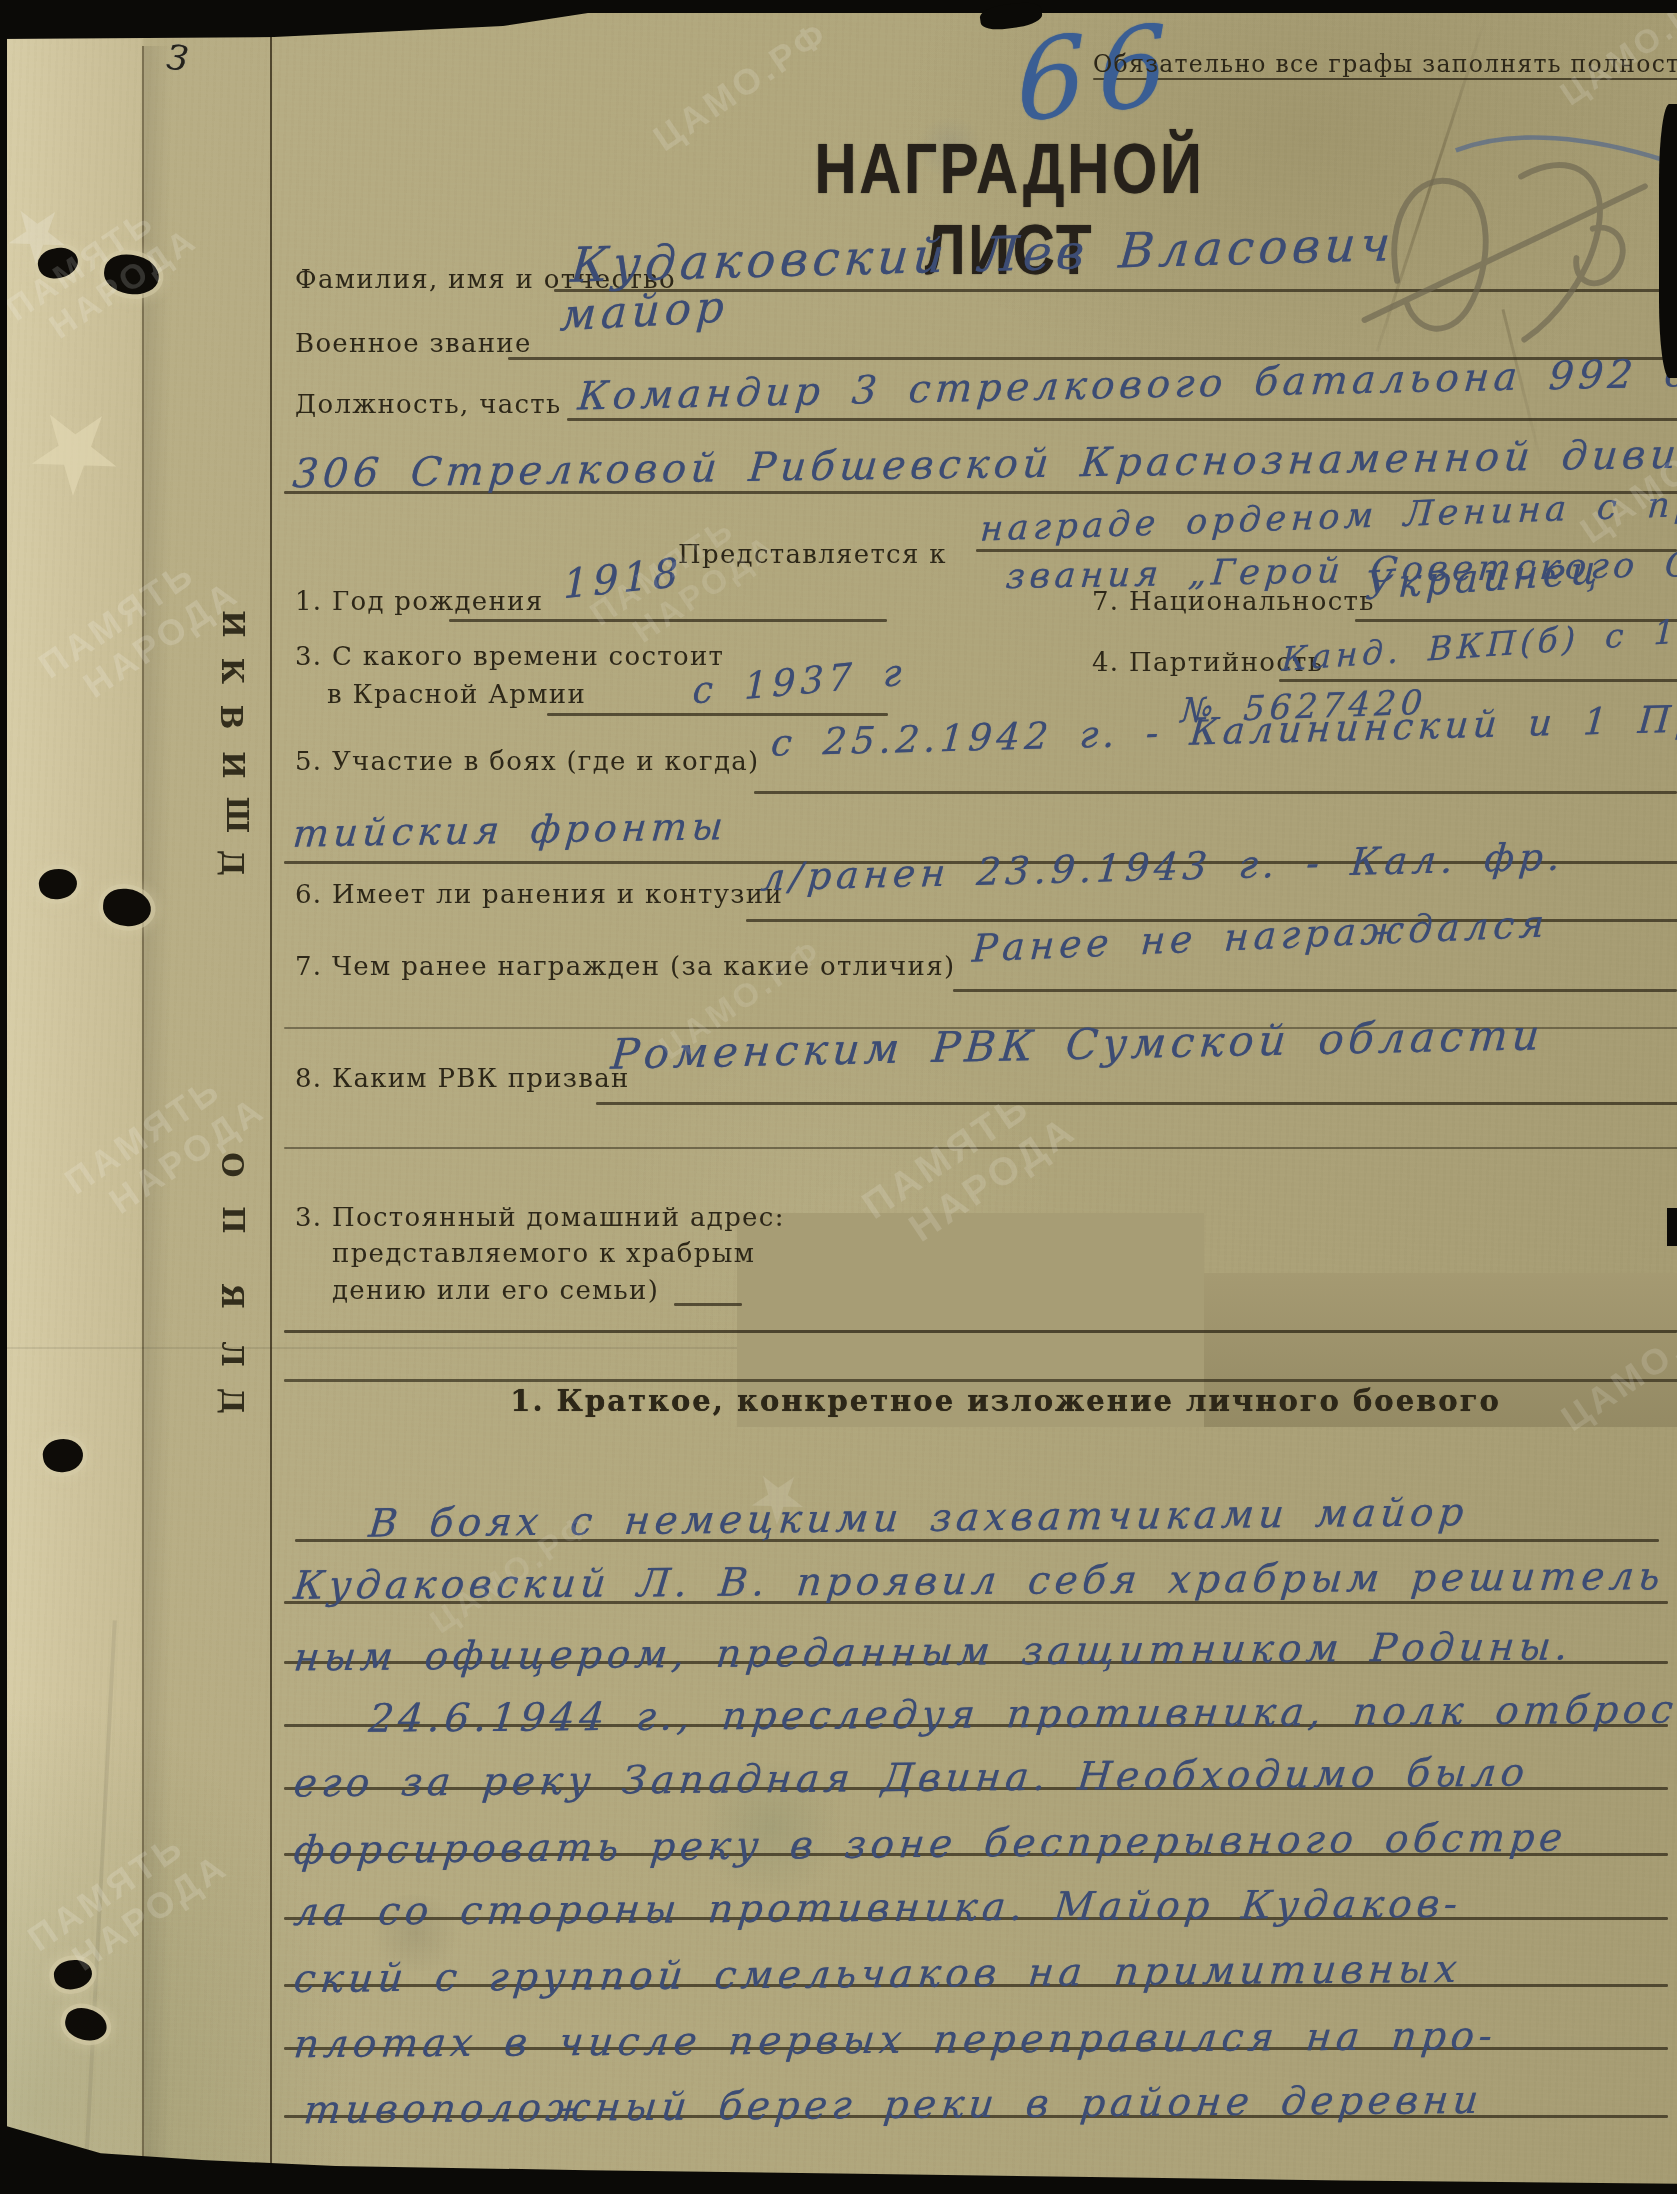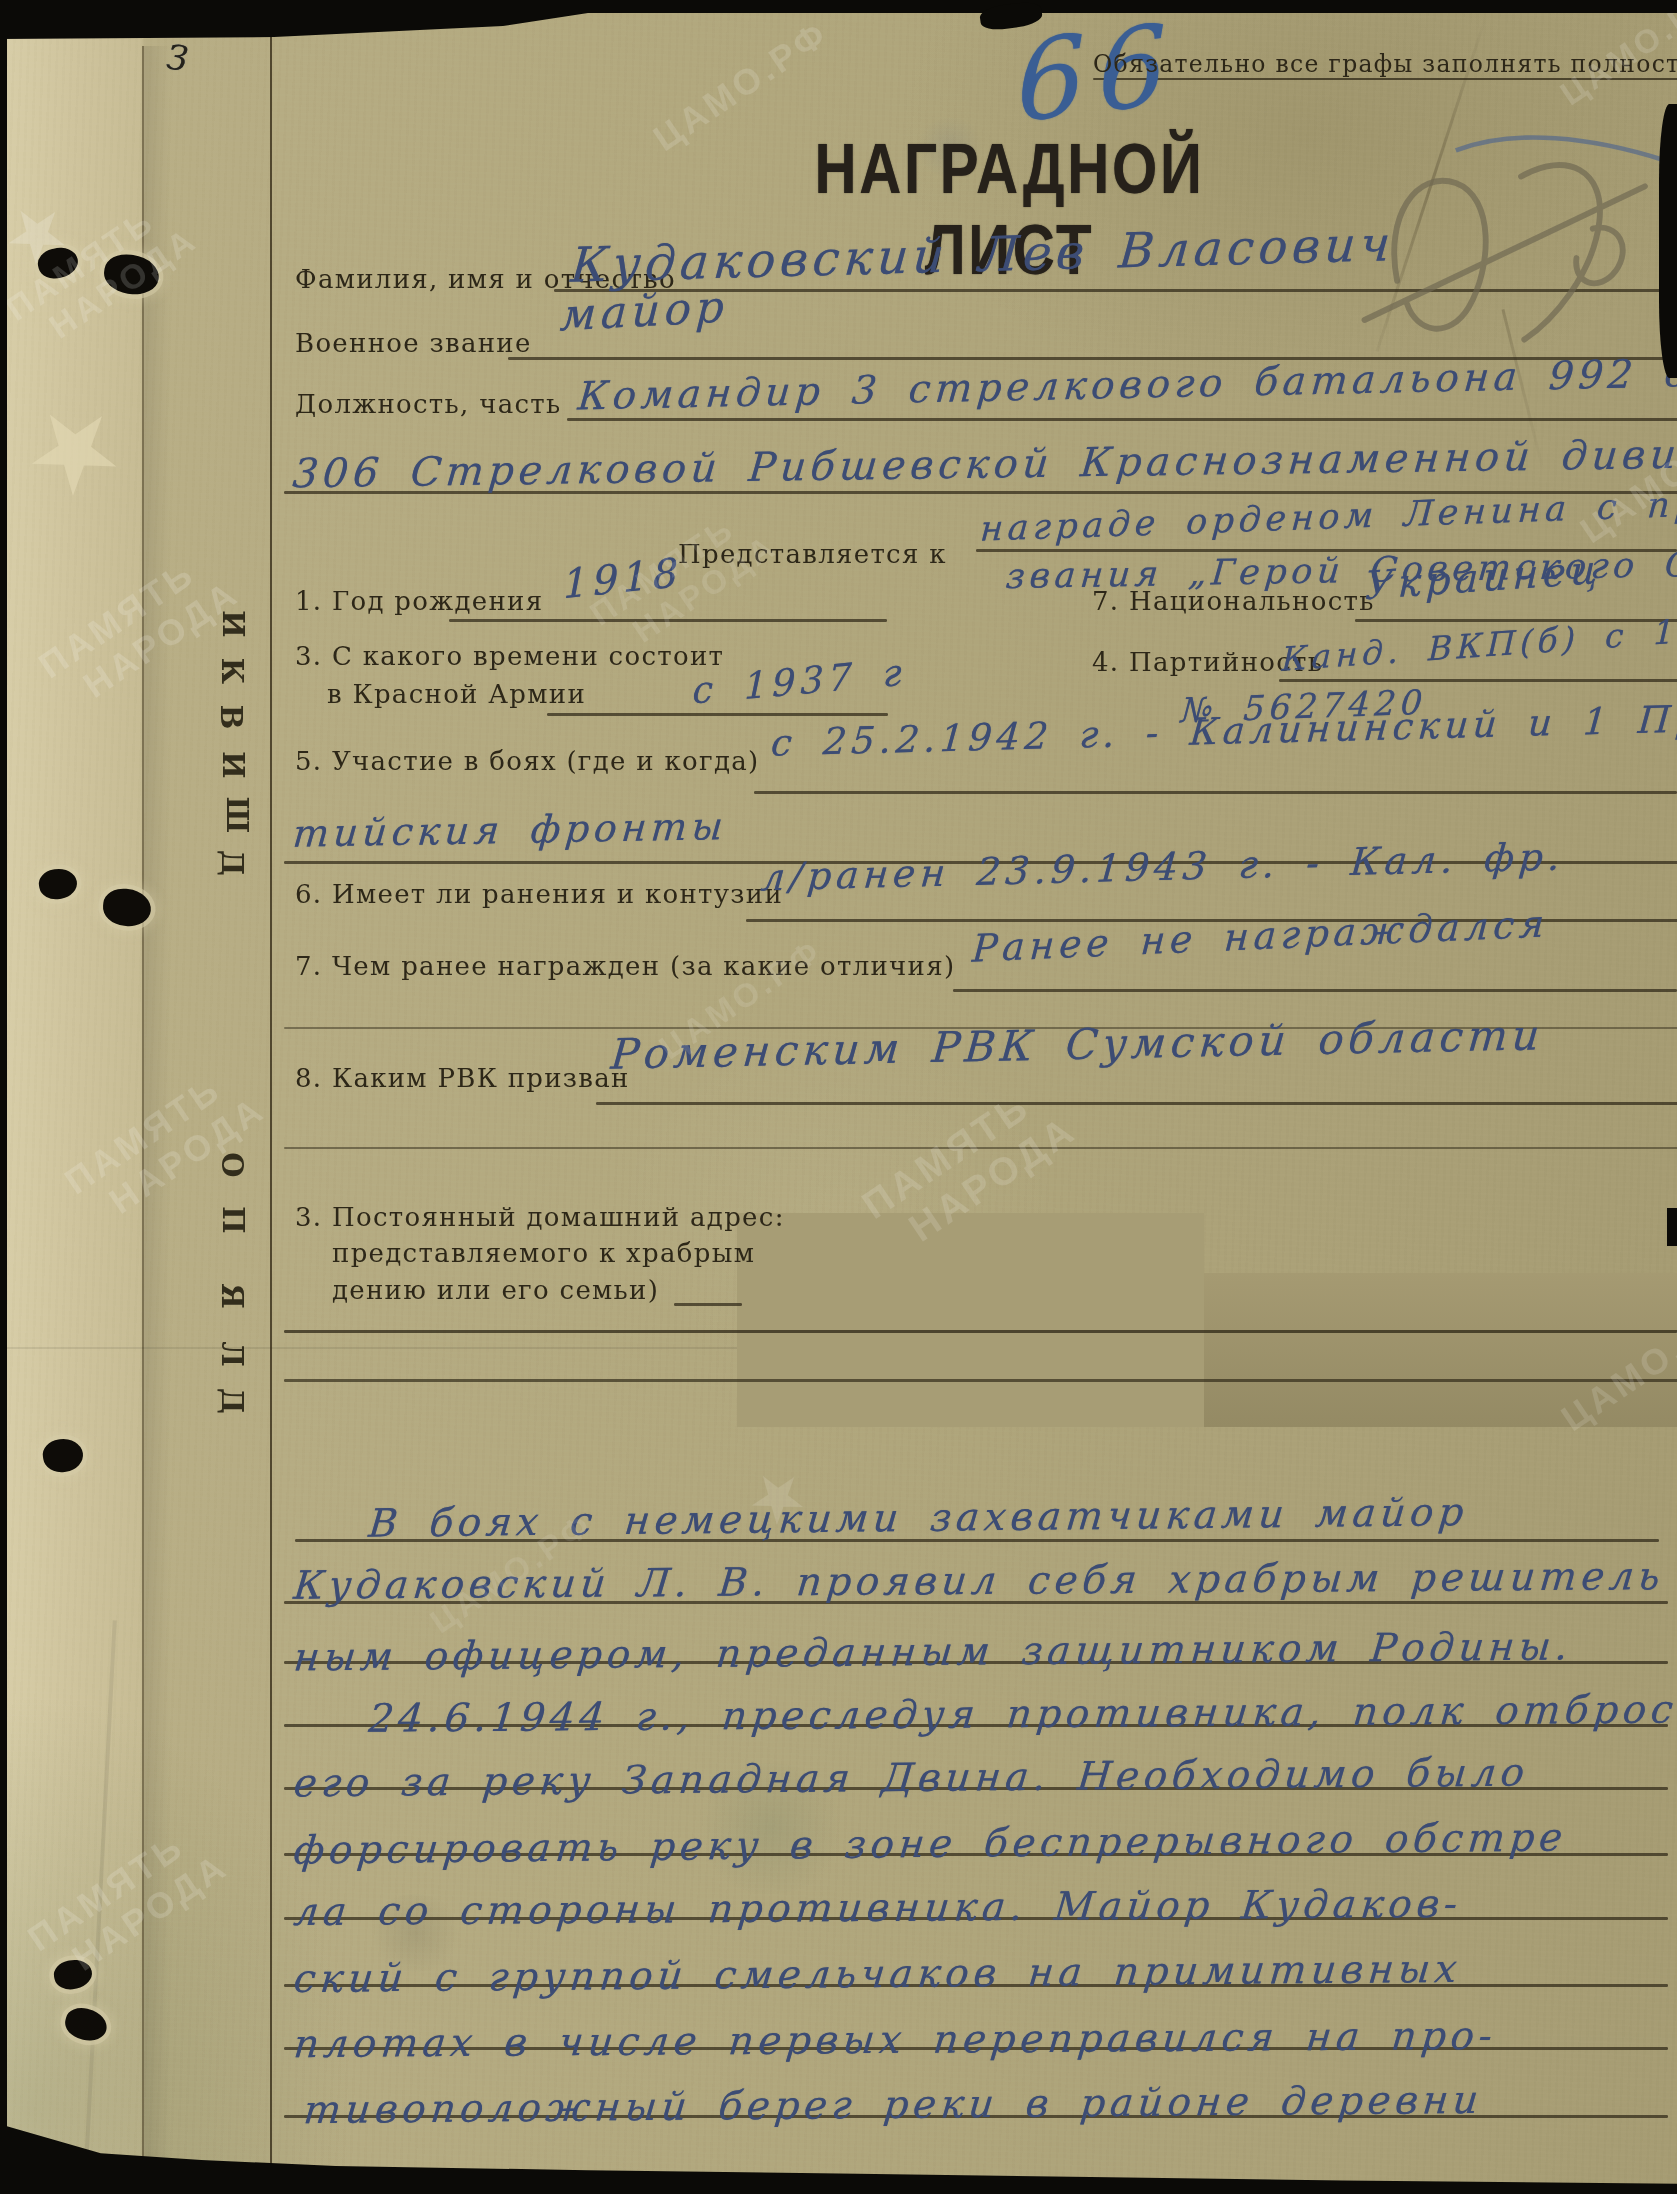--- a/index.html
+++ b/index.html
@@ -87,20 +87,23 @@
   <div class="hw" style="left:611px;top:1020px;font-size:42px;transform:rotate(-1.2deg) skewX(-6deg);">Роменским РВК Сумской области</div>
 
   <div class="pr" style="left:295px;top:1202px;font-size:26px;">3. Постоянный домашний адрес:</div>
   <div class="pr" style="left:332px;top:1238px;font-size:26px;">представляемого к храбрым</div>
   <div class="pr" style="left:332px;top:1275px;font-size:26px;">дению или его семьи)</div>
 
   <div class="redact" style="left:737px;top:1213px;width:467px;height:214px;background:#a79d75;"></div>
   <div class="redact" style="left:1204px;top:1273px;width:474px;height:154px;background:linear-gradient(180deg,#a59a72,#948a64);"></div>
   <div class="edge" style="left:1667px;top:1208px;width:10.4px;height:38px;"></div>
 
+  <div style="position:absolute;left:457px;top:1384px;width:1097px;text-align:center;z-index:7;">
+    <span class="pr" style="position:static;font-weight:bold;font-size:29px;letter-spacing:2px;text-shadow:0 0 0.7px #2d2718;">1. Краткое, конкретное изложение личного боевого</span>
+  </div>
 
   <div class="hw" style="left:369px;top:1495px;font-size:39px;transform:rotate(-.6deg) skewX(-6deg);">В боях с немецкими захватчиками майор</div>
   <div class="hw" style="left:294px;top:1558px;font-size:39px;transform:rotate(-.4deg) skewX(-6deg);">Кудаковский Л. В. проявил себя храбрым решитель</div>
   <div class="hw" style="left:294px;top:1629px;font-size:39px;transform:rotate(-.5deg) skewX(-6deg);">ным офицером, преданным защитником Родины.</div>
   <div class="hw" style="left:369px;top:1691px;font-size:39px;transform:rotate(-.4deg) skewX(-6deg);">24.6.1944 г., преследуя противника, полк отбросил</div>
   <div class="hw" style="left:294px;top:1755px;font-size:39px;transform:rotate(-.5deg) skewX(-6deg);">его за реку Западная Двина. Необходимо было</div>
   <div class="hw" style="left:294px;top:1821px;font-size:39px;transform:rotate(-.6deg) skewX(-6deg);">форсировать реку в зоне беспрерывного обстре</div>
   <div class="hw" style="left:294px;top:1885px;font-size:39px;transform:rotate(-.4deg) skewX(-6deg);">ла со стороны противника. Майор Кудаков-</div>
   <div class="hw" style="left:294px;top:1951px;font-size:39px;transform:rotate(-.5deg) skewX(-6deg);">ский с группой смельчаков на примитивных</div>
   <div class="hw" style="left:294px;top:2017px;font-size:39px;transform:rotate(-.4deg) skewX(-6deg);">плотах в числе первых переправился на про-</div>

